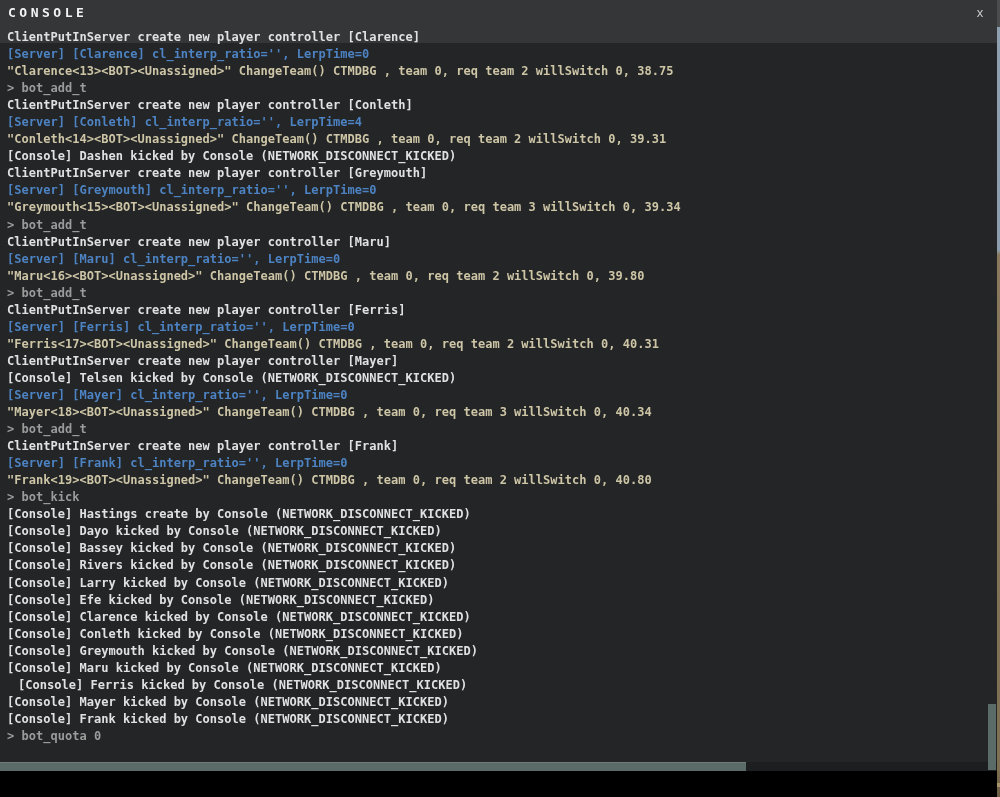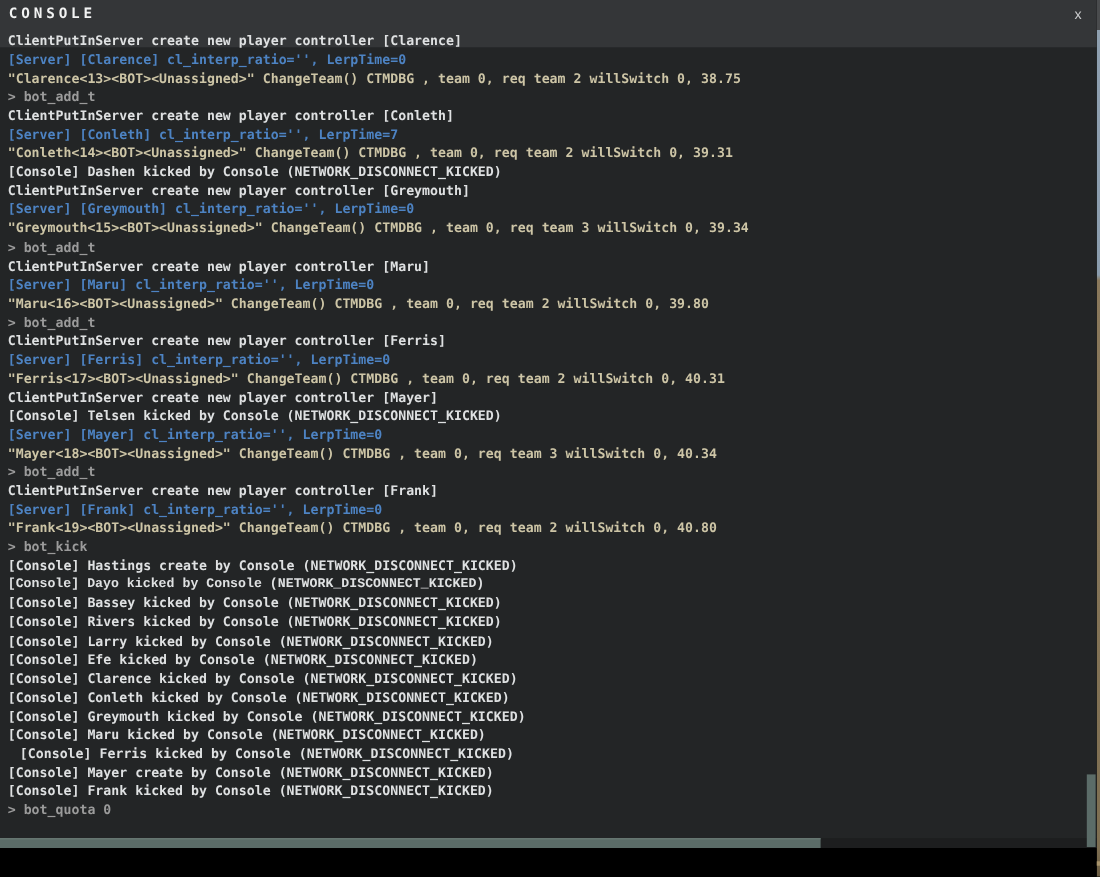--- a/index.html
+++ b/index.html
@@ -144,21 +144,21 @@
       <div class="title">CONSOLE</div>
       <div class="close-btn">x</div>
     </div>
 
     <div class="output" id="console-output">
         <div class="console-line" style="color: rgb(223, 225, 226);">ClientPutInServer create new player controller [Clarence]</div>
         <div class="console-line" style="color: rgb(77, 131, 195);">[Server] [Clarence] cl_interp_ratio='', LerpTime=0</div>
         <div class="console-line" style="color: rgb(205, 197, 166);">"Clarence&lt;13&gt;&lt;BOT&gt;&lt;Unassigned&gt;" ChangeTeam() CTMDBG , team 0, req team 2 willSwitch 0, 38.75</div>
         <div class="console-line" style="color: rgb(155, 155, 155);">&gt; bot_add_t</div>
         <div class="console-line" style="color: rgb(223, 225, 226);">ClientPutInServer create new player controller [Conleth]</div>
-        <div class="console-line" style="color: rgb(77, 131, 195);">[Server] [Conleth] cl_interp_ratio='', LerpTime=7</div>
+        <div class="console-line" style="color: rgb(77, 131, 195);">[Server] [Conleth] cl_interp_ratio='', LerpTime=4</div>
         <div class="console-line" style="color: rgb(205, 197, 166);">"Conleth&lt;14&gt;&lt;BOT&gt;&lt;Unassigned&gt;" ChangeTeam() CTMDBG , team 0, req team 2 willSwitch 0, 39.31</div>
         <div class="console-line" style="color: rgb(223, 225, 226);">[Console] Dashen kicked by Console (NETWORK_DISCONNECT_KICKED)</div>
         <div class="console-line" style="color: rgb(223, 225, 226);">ClientPutInServer create new player controller [Greymouth]</div>
         <div class="console-line" style="color: rgb(77, 131, 195);">[Server] [Greymouth] cl_interp_ratio='', LerpTime=0</div>
         <div class="console-line" style="color: rgb(205, 197, 166);">"Greymouth&lt;15&gt;&lt;BOT&gt;&lt;Unassigned&gt;" ChangeTeam() CTMDBG , team 0, req team 3 willSwitch 0, 39.34</div>
         <div class="console-line" style="color: rgb(155, 155, 155);">&gt; bot_add_t</div>
         <div class="console-line" style="color: rgb(223, 225, 226);">ClientPutInServer create new player controller [Maru]</div>
         <div class="console-line" style="color: rgb(77, 131, 195);">[Server] [Maru] cl_interp_ratio='', LerpTime=0</div>
         <div class="console-line" style="color: rgb(205, 197, 166);">"Maru&lt;16&gt;&lt;BOT&gt;&lt;Unassigned&gt;" ChangeTeam() CTMDBG , team 0, req team 2 willSwitch 0, 39.80</div>
         <div class="console-line" style="color: rgb(155, 155, 155);">&gt; bot_add_t</div>
@@ -168,31 +168,31 @@
         <div class="console-line" style="color: rgb(223, 225, 226);">ClientPutInServer create new player controller [Mayer]</div>
         <div class="console-line" style="color: rgb(223, 225, 226);">[Console] Telsen kicked by Console (NETWORK_DISCONNECT_KICKED)</div>
         <div class="console-line" style="color: rgb(77, 131, 195);">[Server] [Mayer] cl_interp_ratio='', LerpTime=0</div>
         <div class="console-line" style="color: rgb(205, 197, 166);">"Mayer&lt;18&gt;&lt;BOT&gt;&lt;Unassigned&gt;" ChangeTeam() CTMDBG , team 0, req team 3 willSwitch 0, 40.34</div>
         <div class="console-line" style="color: rgb(155, 155, 155);">&gt; bot_add_t</div>
         <div class="console-line" style="color: rgb(223, 225, 226);">ClientPutInServer create new player controller [Frank]</div>
         <div class="console-line" style="color: rgb(77, 131, 195);">[Server] [Frank] cl_interp_ratio='', LerpTime=0</div>
         <div class="console-line" style="color: rgb(205, 197, 166);">"Frank&lt;19&gt;&lt;BOT&gt;&lt;Unassigned&gt;" ChangeTeam() CTMDBG , team 0, req team 2 willSwitch 0, 40.80</div>
         <div class="console-line" style="color: rgb(155, 155, 155);">&gt; bot_kick</div>
         <div class="console-line" style="color: rgb(223, 225, 226);">[Console] Hastings create by Console (NETWORK_DISCONNECT_KICKED)</div>
-        <div class="console-line" style="color: rgb(223, 225, 226); font-family: Liberation Mono, monospace;">[Console] Dayo kicked by Console (NETWORK_DISCONNECT_KICKED)</div>
+        <div class="console-line" style="color: rgb(223, 225, 226);">[Console] Dayo kicked by Console (NETWORK_DISCONNECT_KICKED)</div>
         <div class="console-line" style="color: rgb(223, 225, 226);">[Console] Bassey kicked by Console (NETWORK_DISCONNECT_KICKED)</div>
         <div class="console-line" style="color: rgb(223, 225, 226);">[Console] Rivers kicked by Console (NETWORK_DISCONNECT_KICKED)</div>
         <div class="console-line" style="color: rgb(223, 225, 226);">[Console] Larry kicked by Console (NETWORK_DISCONNECT_KICKED)</div>
         <div class="console-line" style="color: rgb(223, 225, 226);">[Console] Efe kicked by Console (NETWORK_DISCONNECT_KICKED)</div>
         <div class="console-line" style="color: rgb(223, 225, 226);">[Console] Clarence kicked by Console (NETWORK_DISCONNECT_KICKED)</div>
         <div class="console-line" style="color: rgb(223, 225, 226);">[Console] Conleth kicked by Console (NETWORK_DISCONNECT_KICKED)</div>
         <div class="console-line" style="color: rgb(223, 225, 226);">[Console] Greymouth kicked by Console (NETWORK_DISCONNECT_KICKED)</div>
         <div class="console-line" style="color: rgb(223, 225, 226);">[Console] Maru kicked by Console (NETWORK_DISCONNECT_KICKED)</div>
         <div class="console-line" style="color: rgb(223, 225, 226); margin-left: 11px;">[Console] Ferris kicked by Console (NETWORK_DISCONNECT_KICKED)</div>
-        <div class="console-line" style="color: rgb(223, 225, 226);">[Console] Mayer create by Console (NETWORK_DISCONNECT_KICKED)</div>
+        <div class="console-line" style="color: rgb(223, 225, 226);">[Console] Mayer kicked by Console (NETWORK_DISCONNECT_KICKED)</div>
         <div class="console-line" style="color: rgb(223, 225, 226);">[Console] Frank kicked by Console (NETWORK_DISCONNECT_KICKED)</div>
         <div class="console-line" style="color: rgb(155, 155, 155);">&gt; bot_quota 0</div>
       </div>
 
     <div class="hscrollbar">
       <div class="thumb"></div>
     </div>
 
     <div class="vscrollbar-thumb"></div>
 

